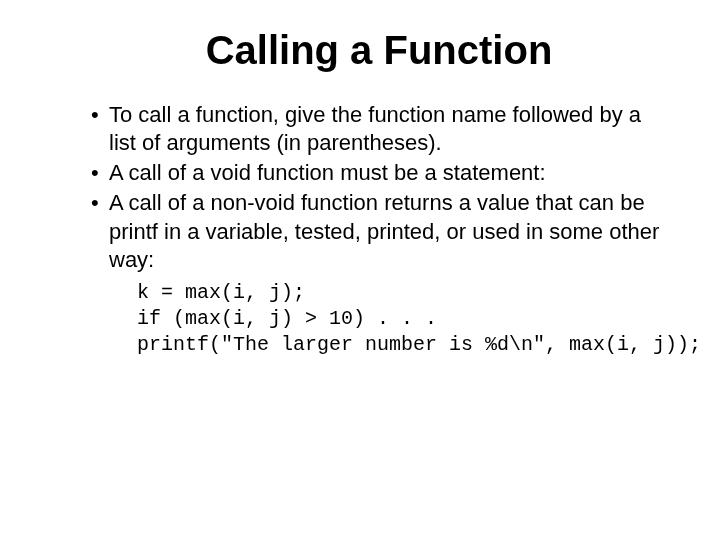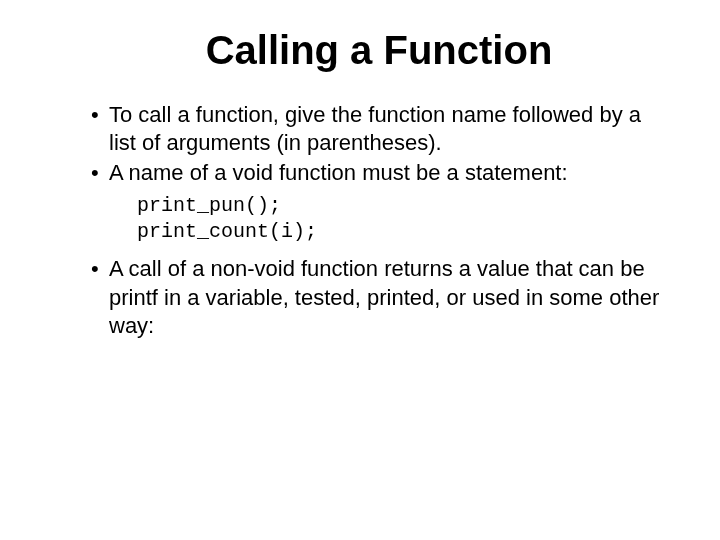--- a/index.html
+++ b/index.html
@@ -56,26 +56,27 @@
 
   <div class="bullets">
 
     <div class="bullet">
       <div class="dot">•</div>
       <div class="text">To call a function, give the function name followed by a list of arguments (in parentheses).</div>
     </div>
 
     <div class="bullet">
       <div class="dot">•</div>
-      <div class="text">A name of a void function must be a statement:</div>
+      <div class="text">A call of a void function must be a statement:</div>
     </div>
 
-    <div class="codeblock">print_pun();
-print_count(i);</div>
 
     <div class="bullet">
       <div class="dot">•</div>
       <div class="text">A call of a non-void function returns a value that can be printf in a variable, tested, printed, or used in some other way:</div>
     </div>
 
+    <div class="codeblock">k = max(i, j);
+if (max(i, j) &gt; 10) . . .
+printf("The larger number is %d\n", max(i, j));</div>
 
   </div>
 </div>
 
 </body></html>

